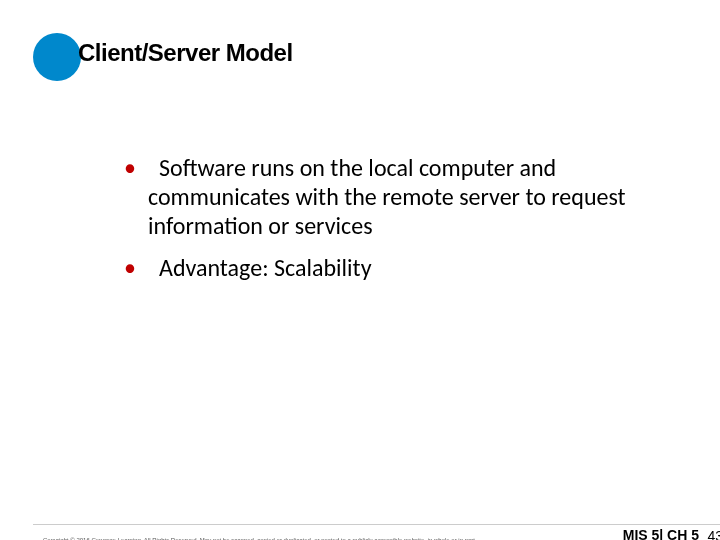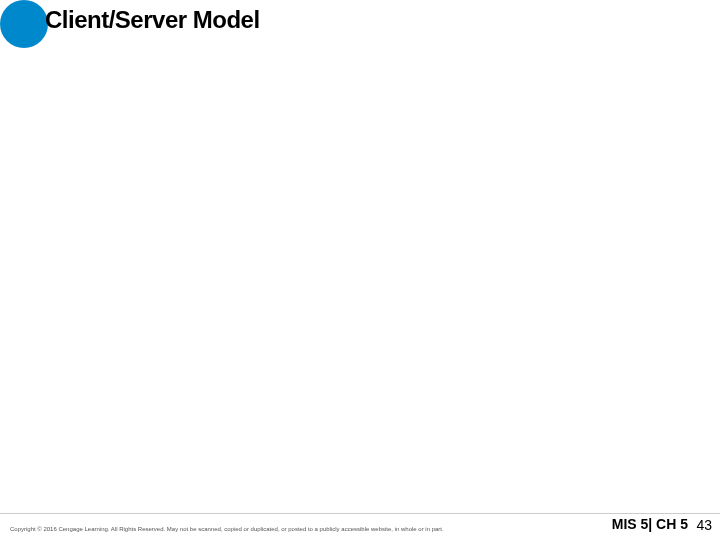--- a/index.html
+++ b/index.html
@@ -1,15 +1,15 @@
 <!DOCTYPE html>
 <html><head>
   <meta charset="utf-8">
   <style>
-    * { margin: 0; padding: 0; box-sizing: border-box; }
+    * { margin: 11px; padding: 0; box-sizing: border-box; }
     body {
       width: 720px;
       height: 540px;
       background: #ffffff;
       position: relative;
       font-family: Calibri, Arial, sans-serif;
       overflow: hidden;
     }
     .header-decoration {
       position: absolute;
@@ -104,19 +104,25 @@
     }
   </style>
 </head>
 <body>
 
 <div class="header-decoration"></div>
 
 <h1 class="title">Client/Server Model</h1>
 
 <div class="content">
+  <div class="bullet-main">
+    <span>Software runs on the local computer and communicates with the remote server to request information or services</span>
+  </div>
+  <div class="bullet-main">
+    <span>Advantage: Scalability</span>
+  </div>
 </div>
 
 <div class="bottom-line"></div>
 
 <div class="footer-left">Copyright © 2016 Cengage Learning. All Rights Reserved. May not be scanned, copied or duplicated, or posted to a publicly accessible website, in whole or in part.</div>
 <div class="footer-right">MIS 5| CH 5</div>
 <div class="page-number">43</div>
 
 </body></html>

